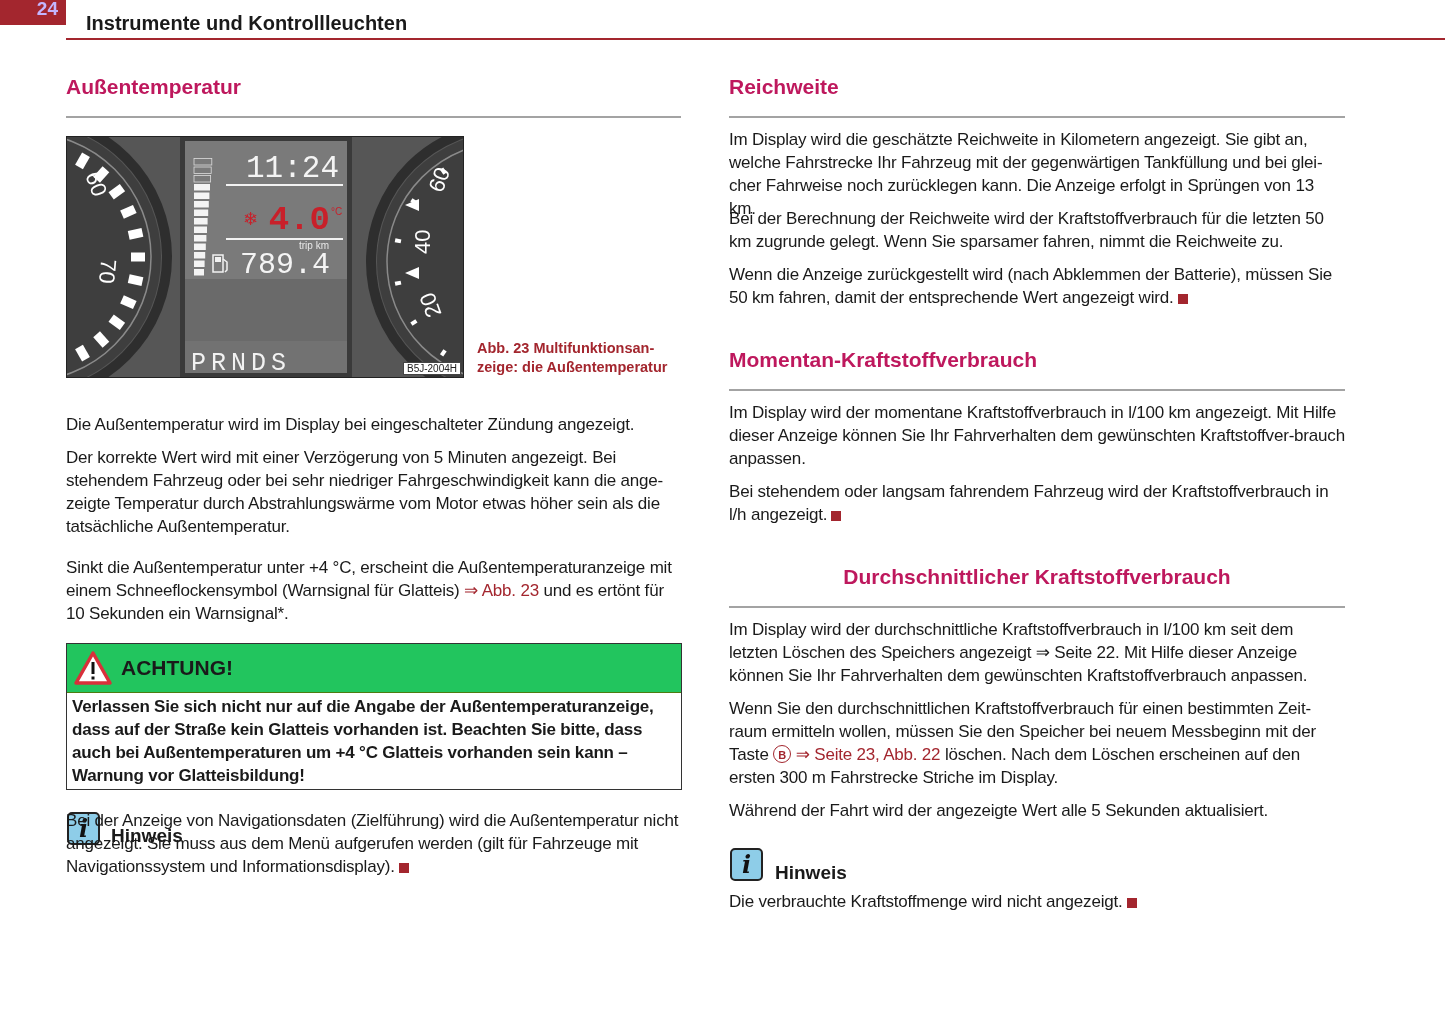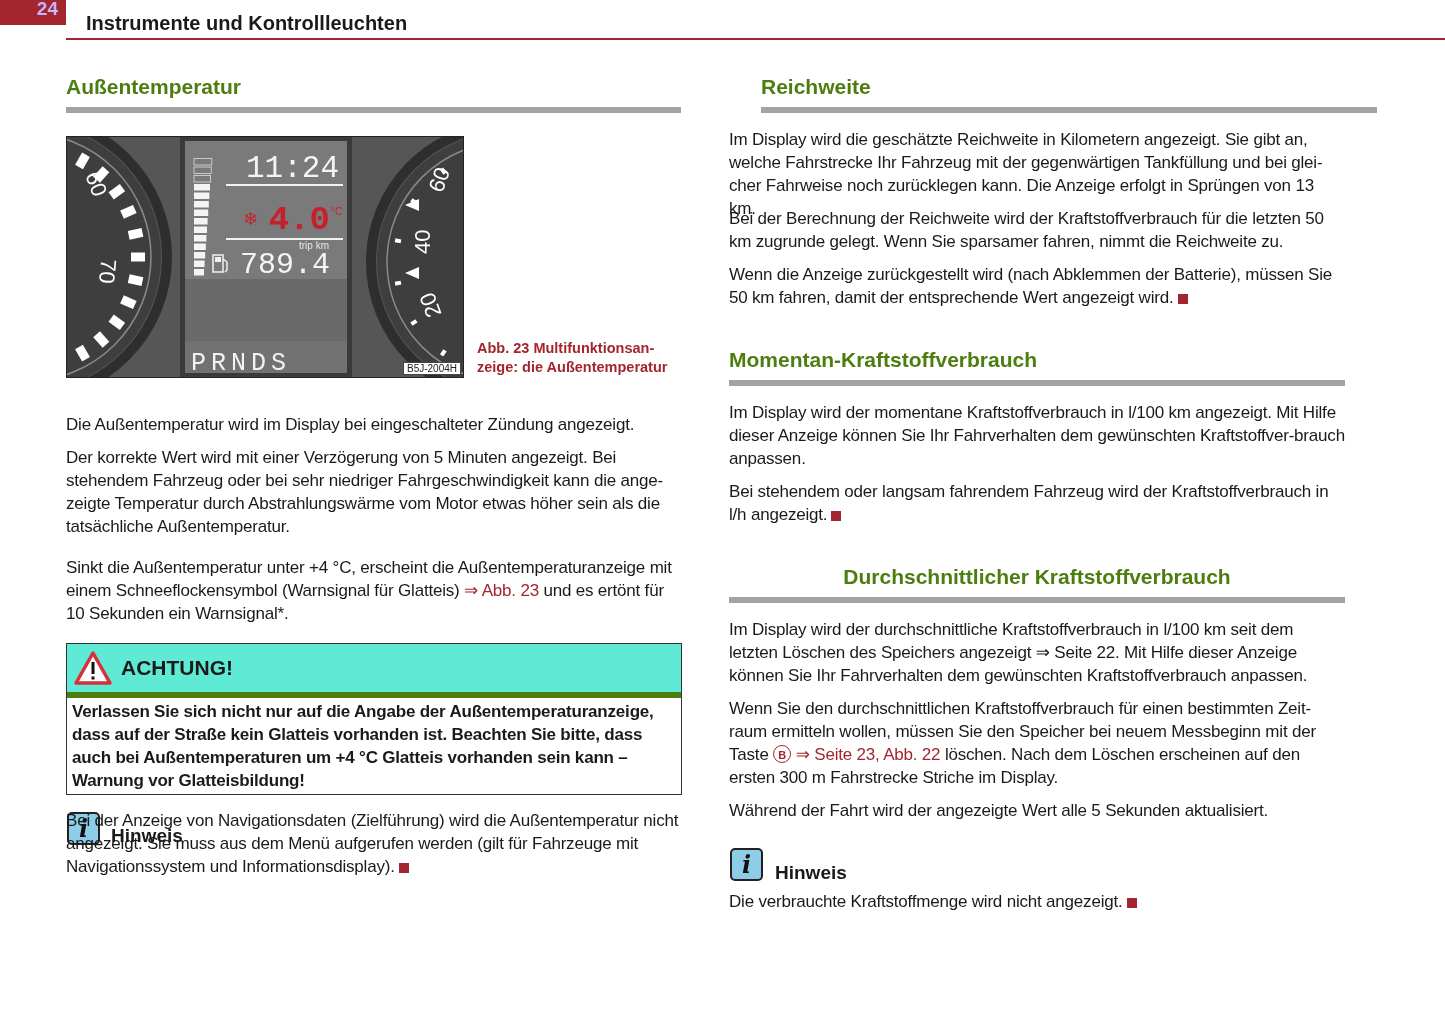--- a/index.html
+++ b/index.html
@@ -9,35 +9,35 @@
   .page-num { position: absolute; left: 0; top: 0; width: 66px; height: 25px; background: #a3262e;
               color: #c4b5fd; font-weight: bold; font-size: 19px; display: flex; align-items: flex-end;
               justify-content: flex-end; padding-right: 8px; padding-bottom: 5px; box-sizing: border-box; }
   .header-rule { position: absolute; left: 66px; top: 38px; right: 0; height: 2px; background: #a3262e; }
   .header-title { position: absolute; left: 86px; top: 12px; font-weight: bold; font-size: 20px; color: #1a1a1a; }
 
   .col { position: absolute; top: 0; }
   .col-left { left: 66px; width: 615px; }
   .col-right { left: 729px; width: 616px; }
 
-  .section-title { position: absolute; left: 0; width: 100%; color: #4d7c0f; font-weight: bold;
-                   font-size: 21px; border-bottom: 6px solid #a3a3a3; padding-bottom: 7px; line-height: 26px; }
+  .section-title { position: absolute; left: 0; width: 100%; color: #be185d; font-weight: bold;
+                   font-size: 21px; border-bottom: 2px solid #a3a3a3; padding-bottom: 16px; line-height: 26px; }
   p { margin: 0; font-size: 17px; line-height: 23px; letter-spacing: -0.2px; }
   .para { position: absolute; left: 0; width: 100%; }
   .link { color: #a3262e; }
   .endmark { display: inline-block; width: 10px; height: 10px; background: #a3262e; margin-left: 4px; vertical-align: -1px; }
 
   .figure { position: absolute; left: 0; top: 136px; width: 396px; height: 240px; border: 1px solid #222;
             background: #4a4a4a; overflow: hidden; }
   .fig-caption { position: absolute; left: 411px; top: 339px; color: #a3262e; font-weight: bold; font-size: 14.5px; line-height: 19px; }
   .fig-code { position: absolute; right: 2px; bottom: 2px; background: #fff; color: #222; font-size: 10px;
               padding: 0 3px; border: 1px solid #444; font-family: "Liberation Sans", sans-serif; }
 
   .warn-box { position: absolute; left: 0; top: 643px; width: 614px; border: 1px solid #333; }
-  .warn-head { background: #5eead4; height: 48px; border-bottom: 6px solid #4d7c0f; position: relative; }
+  .warn-head { background: #22c55e; height: 48px; border-bottom: 1px solid #4d7c0f; position: relative; }
   .warn-icon { position: absolute; left: 6px; top: 6px; width: 40px; height: 36px; }
   .warn-title { position: absolute; left: 54px; top: 12px; font-weight: bold; font-size: 21px; }
   .warn-body { padding: 2px 5px 2px 5px; font-weight: bold; font-size: 17px; line-height: 23px; letter-spacing: -0.2px; }
 
   .note-icon { position: absolute; width: 33px; height: 33px; border: 2px solid #222; border-radius: 5px;
                background: #8ecde8; box-sizing: border-box; display: flex; align-items: center; justify-content: center;
                font-family: "DejaVu Serif", serif; font-weight: bold; font-style: italic; font-size: 24px; color: #111; }
   .note-title { position: absolute; font-weight: bold; font-size: 19px; }
   .key-b { display: inline-block; width: 18px; height: 18px; border: 1.5px solid #a3262e; border-radius: 50%;
            color: #a3262e; font-size: 11px; font-weight: bold; text-align: center; line-height: 18px; box-sizing: border-box; vertical-align: 1px; }
@@ -166,21 +166,21 @@
   </div>
 
   <div class="note-icon" style="left:1px; top:812px;">i</div>
   <div class="note-title" style="left:45px; top:825px;">Hinweis</div>
   <div class="para" style="top:809px;">
     <p><span>Bei der Anzeige von Navigationsdaten (Zielführung) wird die Außentemperatur nicht angezeigt. Sie muss aus dem Menü aufgerufen werden (gilt für Fahrzeuge mit Navigationssystem und Informationsdisplay).</span><span class="endmark"></span></p>
   </div>
 </div>
 
 <div class="col col-right">
-  <div class="section-title" style="top:74px;margin-left:32px;">Reichweite</div>
+  <div class="section-title" style="top:74px;">Reichweite</div>
   <div class="para" style="top:128px;">
     <p>Im Display wird die geschätzte Reichweite in Kilometern angezeigt. Sie gibt an, welche Fahrstrecke Ihr Fahrzeug mit der gegenwärtigen Tankfüllung und bei glei-cher Fahrweise noch zurücklegen kann. Die Anzeige erfolgt in Sprüngen von 13 km.</p>
   </div>
   <div class="para" style="top:207px;">
     <p>Bei der Berechnung der Reichweite wird der Kraftstoffverbrauch für die letzten 50 km zugrunde gelegt. Wenn Sie sparsamer fahren, nimmt die Reichweite zu.</p>
   </div>
   <div class="para" style="top:263px;">
     <p><span>Wenn die Anzeige zurückgestellt wird (nach Abklemmen der Batterie), müssen Sie 50 km fahren, damit der entsprechende Wert angezeigt wird.</span><span class="endmark"></span></p>
   </div>
 

